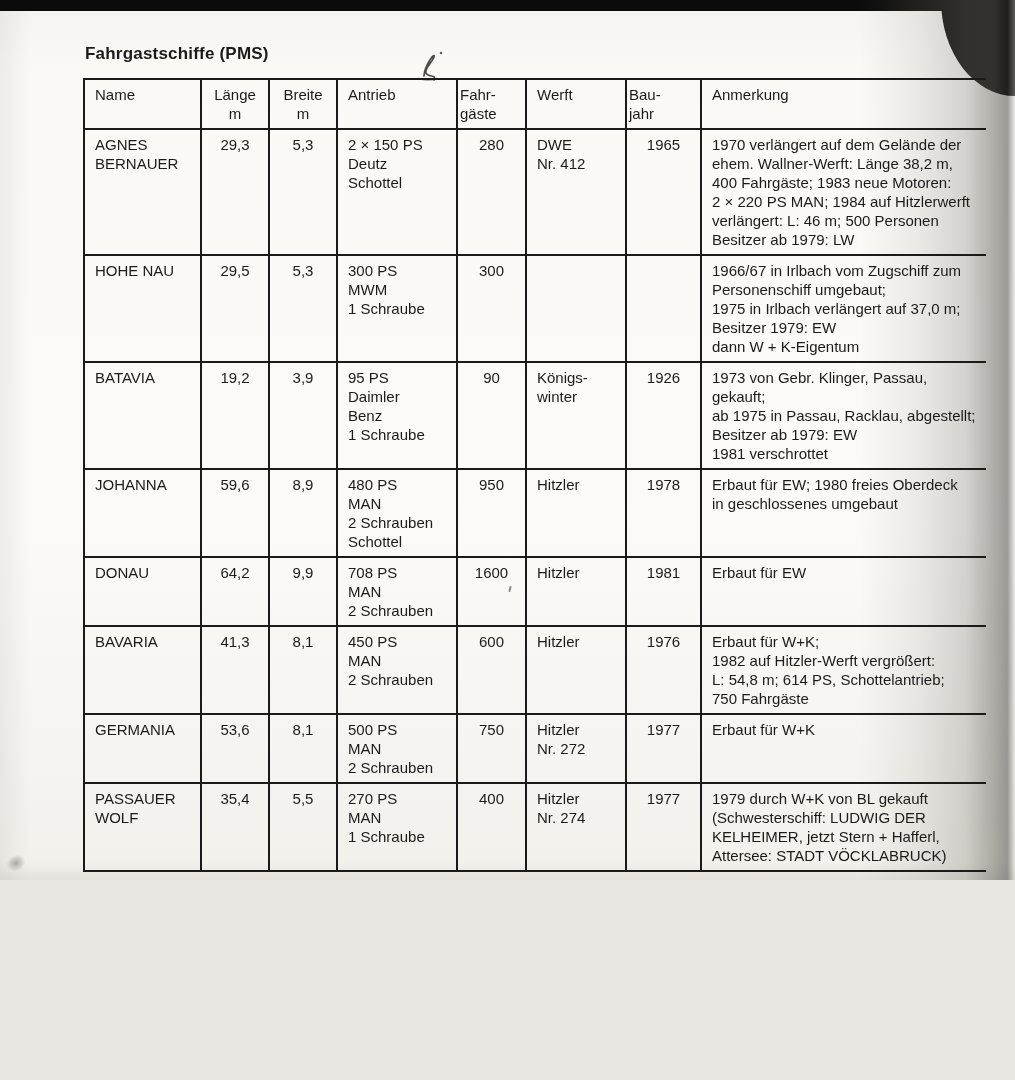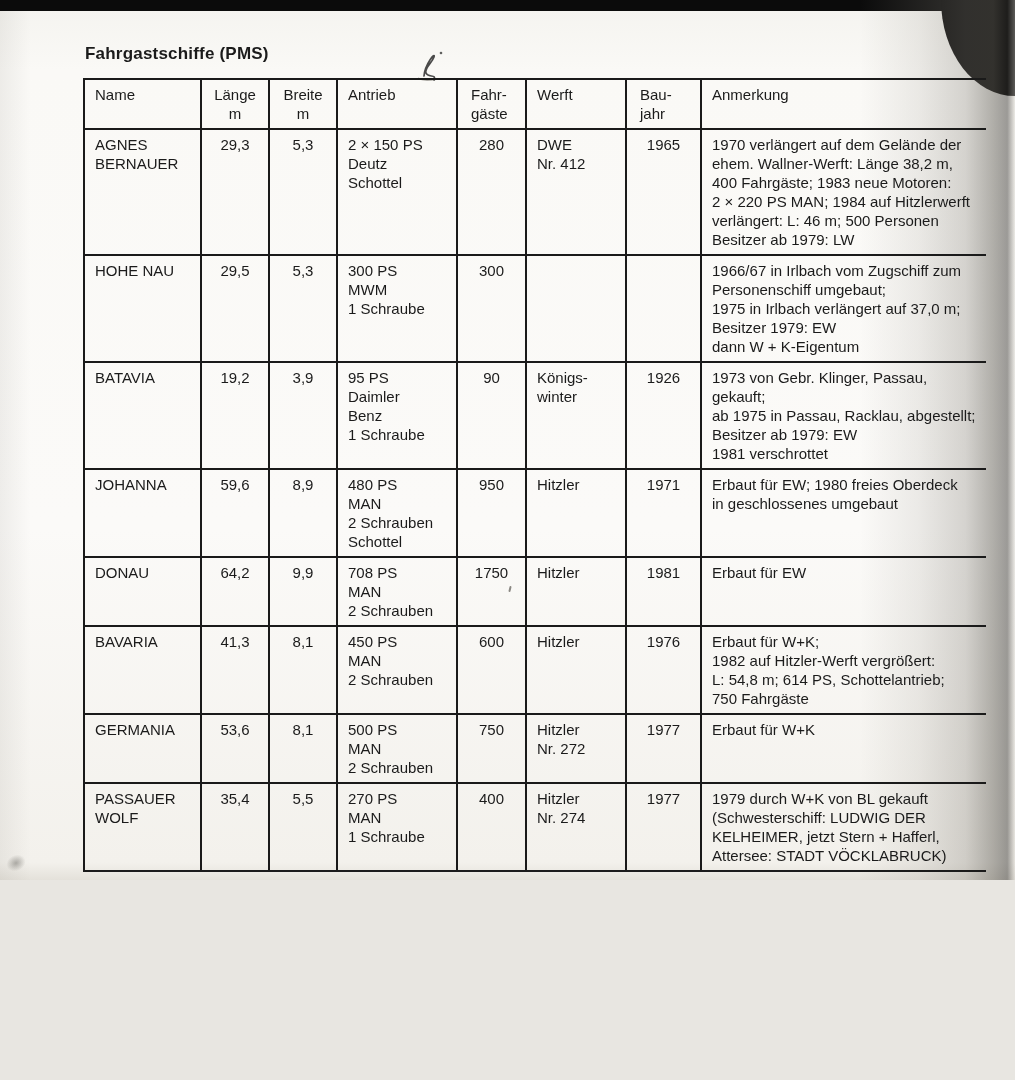--- a/index.html
+++ b/index.html
@@ -69,21 +69,21 @@
     font-weight:normal;
     text-align:left;
     white-space:pre-line;
     overflow:hidden;
   }
   table.ships .col-1, table.ships .col-2,
   table.ships td.col-4, table.ships td.col-6 {
     text-align:center; padding-left:4px; padding-right:4px;
   }
   table.ships th.col-4, table.ships th.col-6 {
-    text-align:left; padding-left:13px;
+    text-align:left; padding-left:2px;
   }
   .speck { position:absolute; background:#5c5a54; border-radius:50%; opacity:0.7; }
   .smudge {
     position:absolute; left:6px; top:855px; width:20px; height:16px;
     background:radial-gradient(ellipse at center, rgba(90,88,82,0.45), rgba(90,88,82,0) 70%);
     transform:rotate(-25deg);
   }
 </style>
 </head>
 <body>
@@ -186,32 +186,32 @@
         <tr style="height: 83px;">
           <td class="col-0">JOHANNA</td>
           <td class="col-1">59,6</td>
           <td class="col-2">8,9</td>
           <td class="col-3">480 PS
 MAN
 2 Schrauben
 Schottel</td>
           <td class="col-4">950</td>
           <td class="col-5">Hitzler</td>
-          <td class="col-6">1971</td>
+          <td class="col-6">1978</td>
           <td class="col-7">Erbaut für EW; 1980 freies Oberdeck
 in geschlossenes umgebaut</td>
         </tr>
         <tr style="height: 65px;">
           <td class="col-0">DONAU</td>
           <td class="col-1">64,2</td>
           <td class="col-2">9,9</td>
           <td class="col-3">708 PS
 MAN
 2 Schrauben</td>
-          <td class="col-4">1750</td>
+          <td class="col-4">1600</td>
           <td class="col-5">Hitzler</td>
           <td class="col-6">1981</td>
           <td class="col-7">Erbaut für EW</td>
         </tr>
         <tr style="height: 84px;">
           <td class="col-0">BAVARIA</td>
           <td class="col-1">41,3</td>
           <td class="col-2">8,1</td>
           <td class="col-3">450 PS
 MAN

